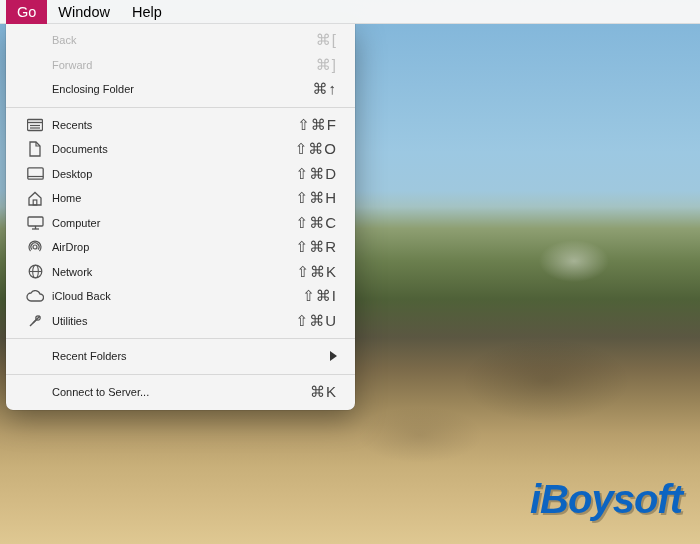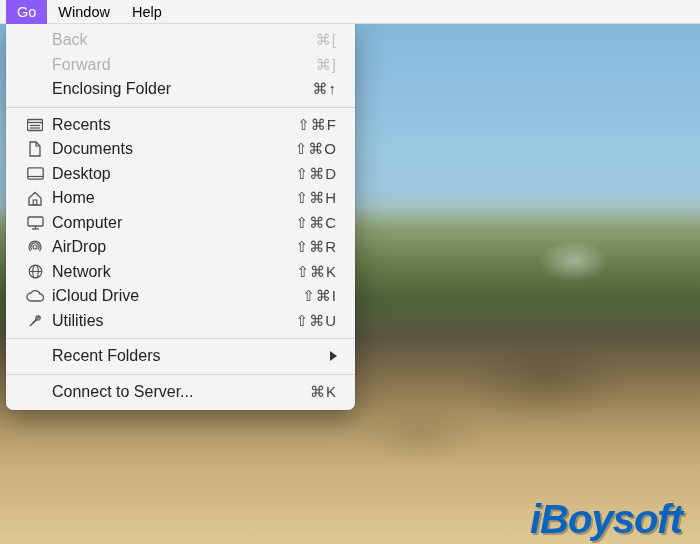--- a/index.html
+++ b/index.html
@@ -40,21 +40,21 @@
   }
   .menubar .menu-title {
     padding: 0 11px;
     height: 24px;
     display: flex;
     align-items: center;
     font-size: 14.5px;
     color: #000000;
   }
   .menubar .menu-title.active {
-    background: #8b5cf6;
+    background: #be185d;
     color: #fff;
   }
   .dropdown {
     position: absolute;
     top: 24px;
     left: 6px;
     width: 349px;
     background: #f4f4f4;
     border-bottom-left-radius: 7px;
     border-bottom-right-radius: 7px;
@@ -70,21 +70,21 @@
     color: #222;
     position: relative;
   }
   .item.disabled { color: #b2b2b2; }
   .item .ic {
     width: 18px; height: 18px; margin-right: 8px;
     display:flex; align-items:center; justify-content:center;
     color: #555;
   }
   .item.disabled .ic { color: #c7c7c7; }
-  .item .lbl { flex: 1; font-size: 16px; }
+  .item .lbl { flex: 1; font-size: 11px; }
   .item .sc {
     font-family: -apple-system, Arial, sans-serif;
     font-size: 15px;
     color: #444;
     letter-spacing: 1px;
     font-variant-ligatures: none;
   }
   .item.disabled .sc { color: #bdbdbd; }
   .sep {
     height: 1px;
@@ -96,21 +96,21 @@
   }
   .highlight-box {
     position:absolute;
     border: 3px solid #e4452d;
     border-radius: 8px;
     pointer-events:none;
   }
   .watermark {
     position:absolute;
     right: 18px;
-    bottom: 2px;
+    bottom: 22px;
     font-size: 40px;
     font-weight: 800;
     font-style: italic;
     color: #0c64c1;
     letter-spacing: -1px;
     text-shadow: 2px 2px 0 rgba(0,0,0,0.25);
     z-index: 20;
   }
   svg { display:block; }
 </style>
@@ -219,21 +219,21 @@
     </span>
     <span class="lbl">Network</span>
     <span class="sc">⇧⌘K</span>
   </div>
   <div class="item">
     <span class="ic">
       <svg width="18" height="12" viewBox="0 0 18 12">
           <path d="M5 11 a4 4 0 0 1 0-8 a5 5 0 0 1 9 1 a3 3 0 0 1 0 7 z" fill="none" stroke="currentColor" stroke-width="1.3"></path>
         </svg>
     </span>
-    <span class="lbl">iCloud Drive</span>
+    <span class="lbl">iCloud Back</span>
     <span class="sc">⇧⌘I</span>
   </div>
   <div class="item">
     <span class="ic">
       <svg width="16" height="16" viewBox="0 0 16 16">
           <path d="M3 13 L10 6" stroke="currentColor" stroke-width="1.4"></path>
           <path d="M13 3 L6 10" stroke="currentColor" stroke-width="1.4"></path>
           <circle cx="11" cy="5" r="2.2" fill="none" stroke="currentColor" stroke-width="1.2"></circle>
         </svg>
     </span>

